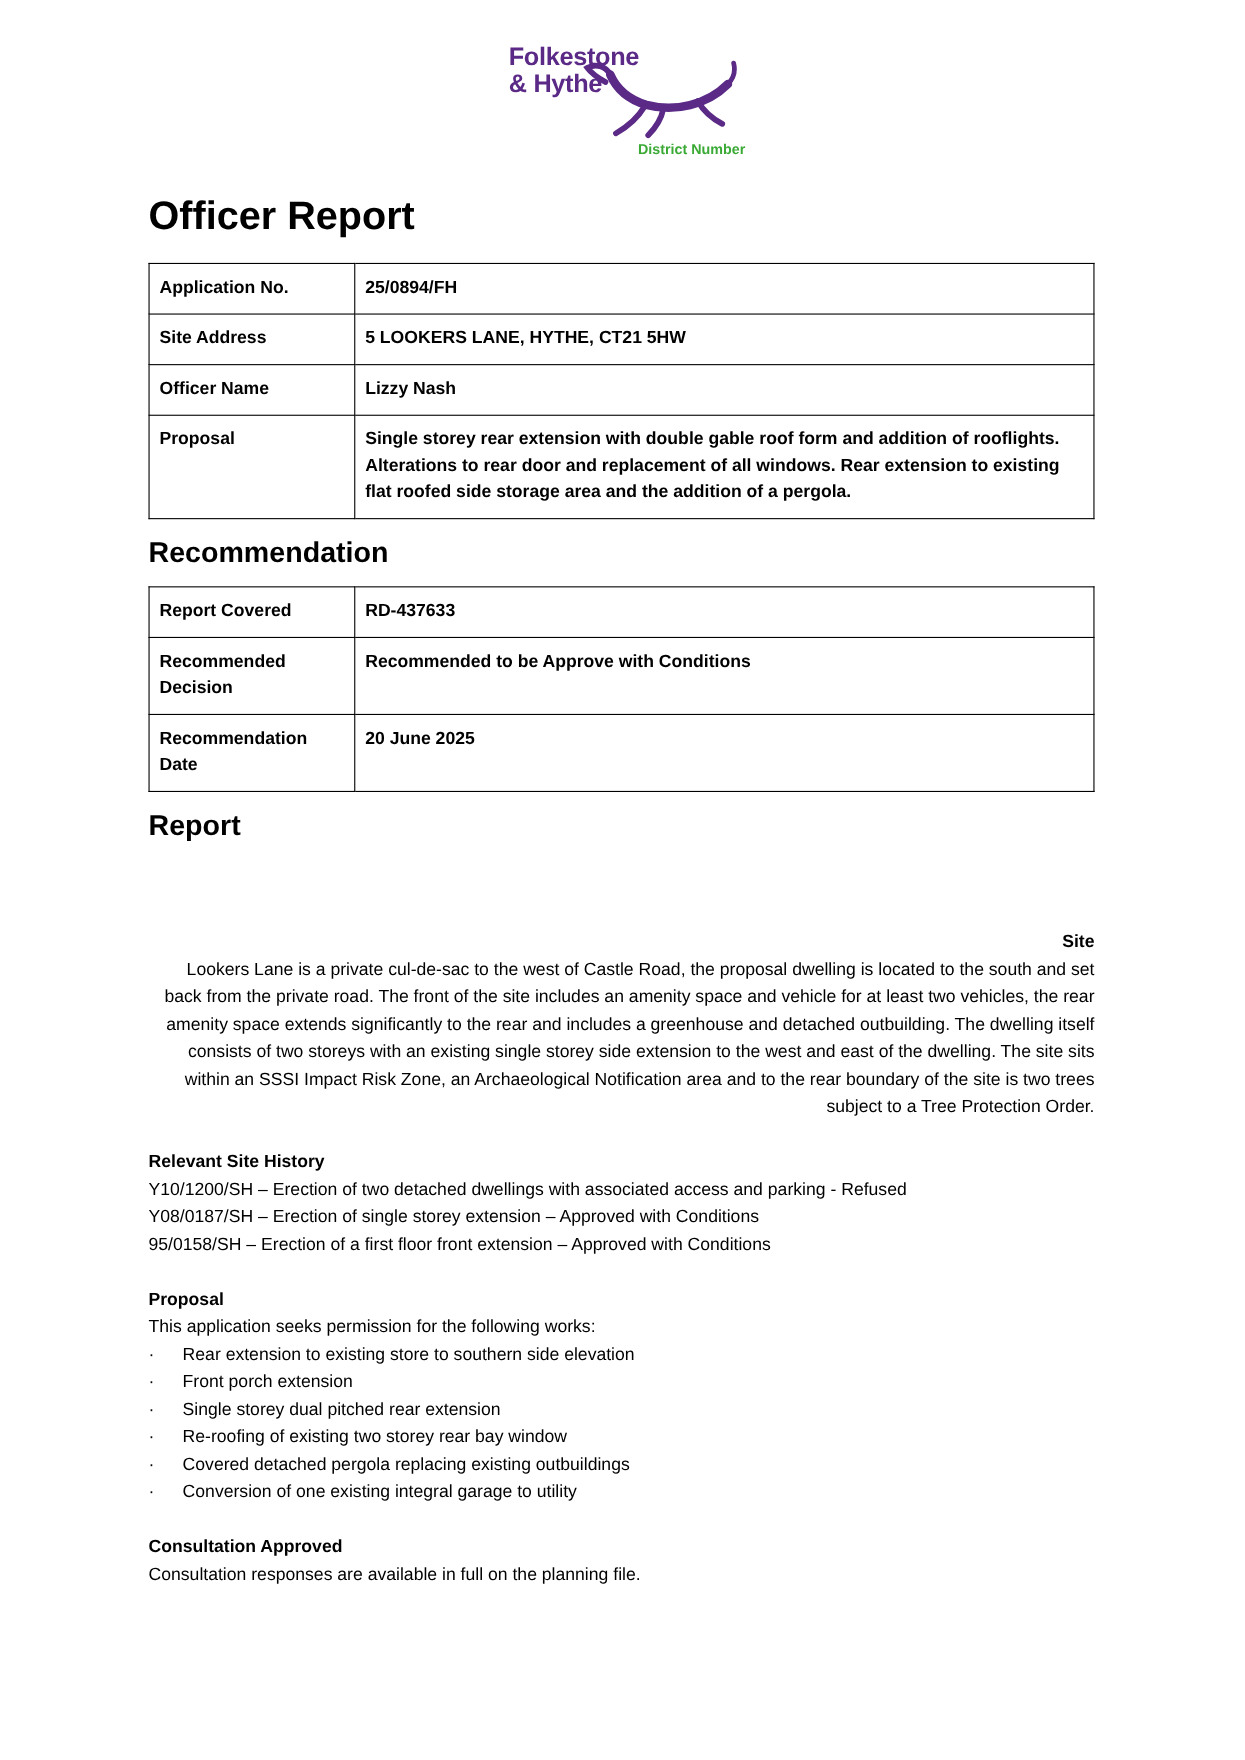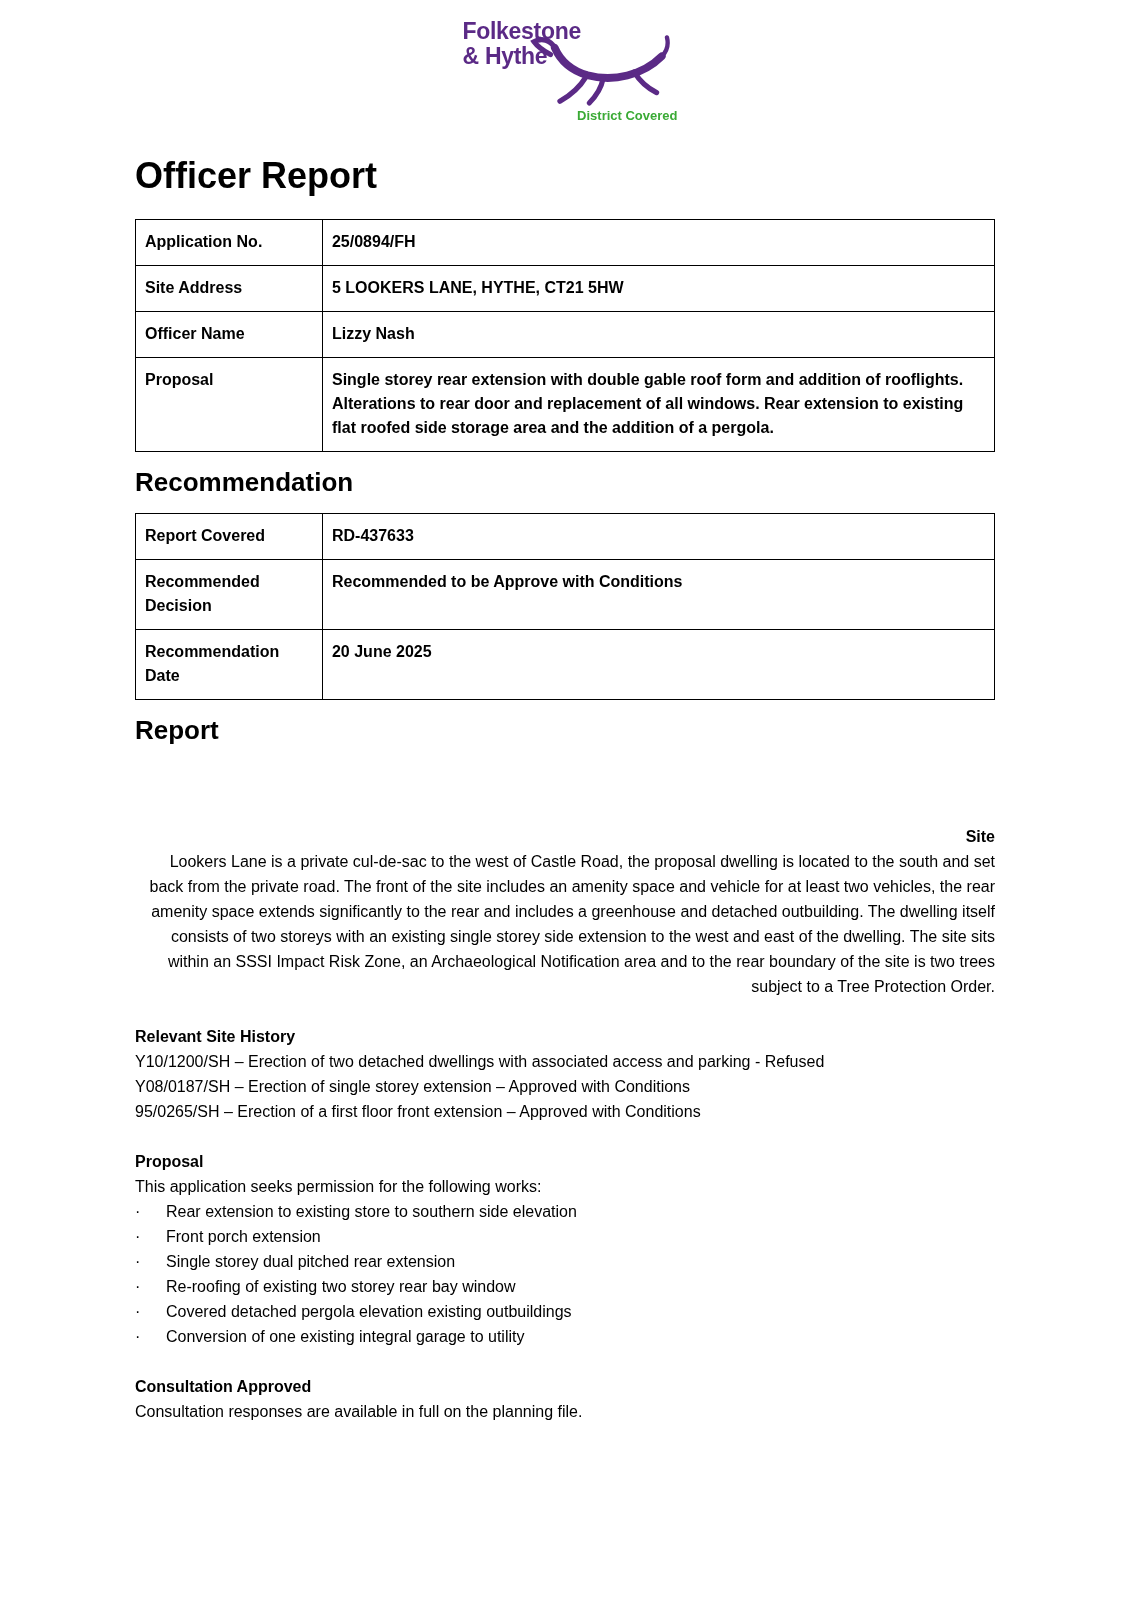--- a/index.html
+++ b/index.html
@@ -7,21 +7,21 @@
   body {
     width: 1132px;
     min-height: 1600px;
     font-family: "Liberation Sans", sans-serif;
     color: #000;
   }
   .page {
     position: relative;
     width: 1132px;
     min-height: 1600px;
-    padding: 17px 137px 40px 135px;
+    padding: 37px 137px 40px 135px;
     background: #fff;
   }
 
   
   .logo {
     position: relative;
     width: 205px;
     height: 102px;
     margin: 0 auto 36px auto;
   }
@@ -119,21 +119,21 @@
     <svg class="logo-horse" viewBox="0 0 180 95" aria-hidden="true">
       <g fill="none" stroke="#5b2a86" stroke-linecap="round">
         <path d="M172,34 C150,56 116,64 86,56 C66,50 54,38 48,24" stroke-width="9"></path>
         <path d="M48,24 C43,15 33,12 24,17 C29,24 36,28 43,32" stroke-width="6"></path>
         <path d="M84,58 C78,68 68,78 54,86" stroke-width="6"></path>
         <path d="M104,60 C102,70 96,80 88,88" stroke-width="6"></path>
         <path d="M140,52 C146,62 154,70 166,76" stroke-width="6"></path>
         <path d="M172,34 C178,28 180,20 178,12" stroke-width="5"></path>
       </g>
     </svg>
-    <div class="logo-sub">District Covered</div>
+    <div class="logo-sub">District Number</div>
   </div>
 
   <h1 class="title">Officer Report</h1>
 
   <table class="info-table">
     <tbody>
       <tr>
         <td class="lbl">Application No.</td>
         <td class="val">25/0894/FH</td>
       </tr>
@@ -177,21 +177,21 @@
 
     <div class="section">
       <div class="sec-head">Site</div>
       <div class="sec-body">Lookers Lane is a private cul-de-sac to the west of Castle Road, the proposal dwelling is located to the south and set back from the private road. The front of the site includes an amenity space and vehicle for at least two vehicles, the rear amenity space extends significantly to the rear and includes a greenhouse and detached outbuilding. The dwelling itself consists of two storeys with an existing single storey side extension to the west and east of the dwelling. The site sits within an SSSI Impact Risk Zone, an Archaeological Notification area and to the rear boundary of the site is two trees subject to a Tree Protection Order.</div>
     </div>
 
     <div class="section">
       <div class="sec-head">Relevant Site History</div>
       <div class="sec-line">Y10/1200/SH – Erection of two detached dwellings with associated access and parking - Refused</div>
       <div class="sec-line">Y08/0187/SH – Erection of single storey extension – Approved with Conditions</div>
-      <div class="sec-line">95/0265/SH – Erection of a first floor front extension – Approved with Conditions</div>
+      <div class="sec-line">95/0158/SH – Erection of a first floor front extension – Approved with Conditions</div>
     </div>
 
     <div class="section">
       <div class="sec-head">Proposal</div>
       <div class="sec-line">This application seeks permission for the following works:</div>
       <ul class="bullets">
         <li>
           <span class="marker">·</span>
           <span>Rear extension to existing store to southern side elevation</span>
         </li>
@@ -202,21 +202,21 @@
         <li>
           <span class="marker">·</span>
           <span>Single storey dual pitched rear extension</span>
         </li>
         <li>
           <span class="marker">·</span>
           <span>Re-roofing of existing two storey rear bay window</span>
         </li>
         <li>
           <span class="marker">·</span>
-          <span>Covered detached pergola elevation existing outbuildings</span>
+          <span>Covered detached pergola replacing existing outbuildings</span>
         </li>
         <li>
           <span class="marker">·</span>
           <span>Conversion of one existing integral garage to utility</span>
         </li>
       </ul>
     </div>
 
     <div class="section">
       <div class="sec-head">Consultation Approved</div>

